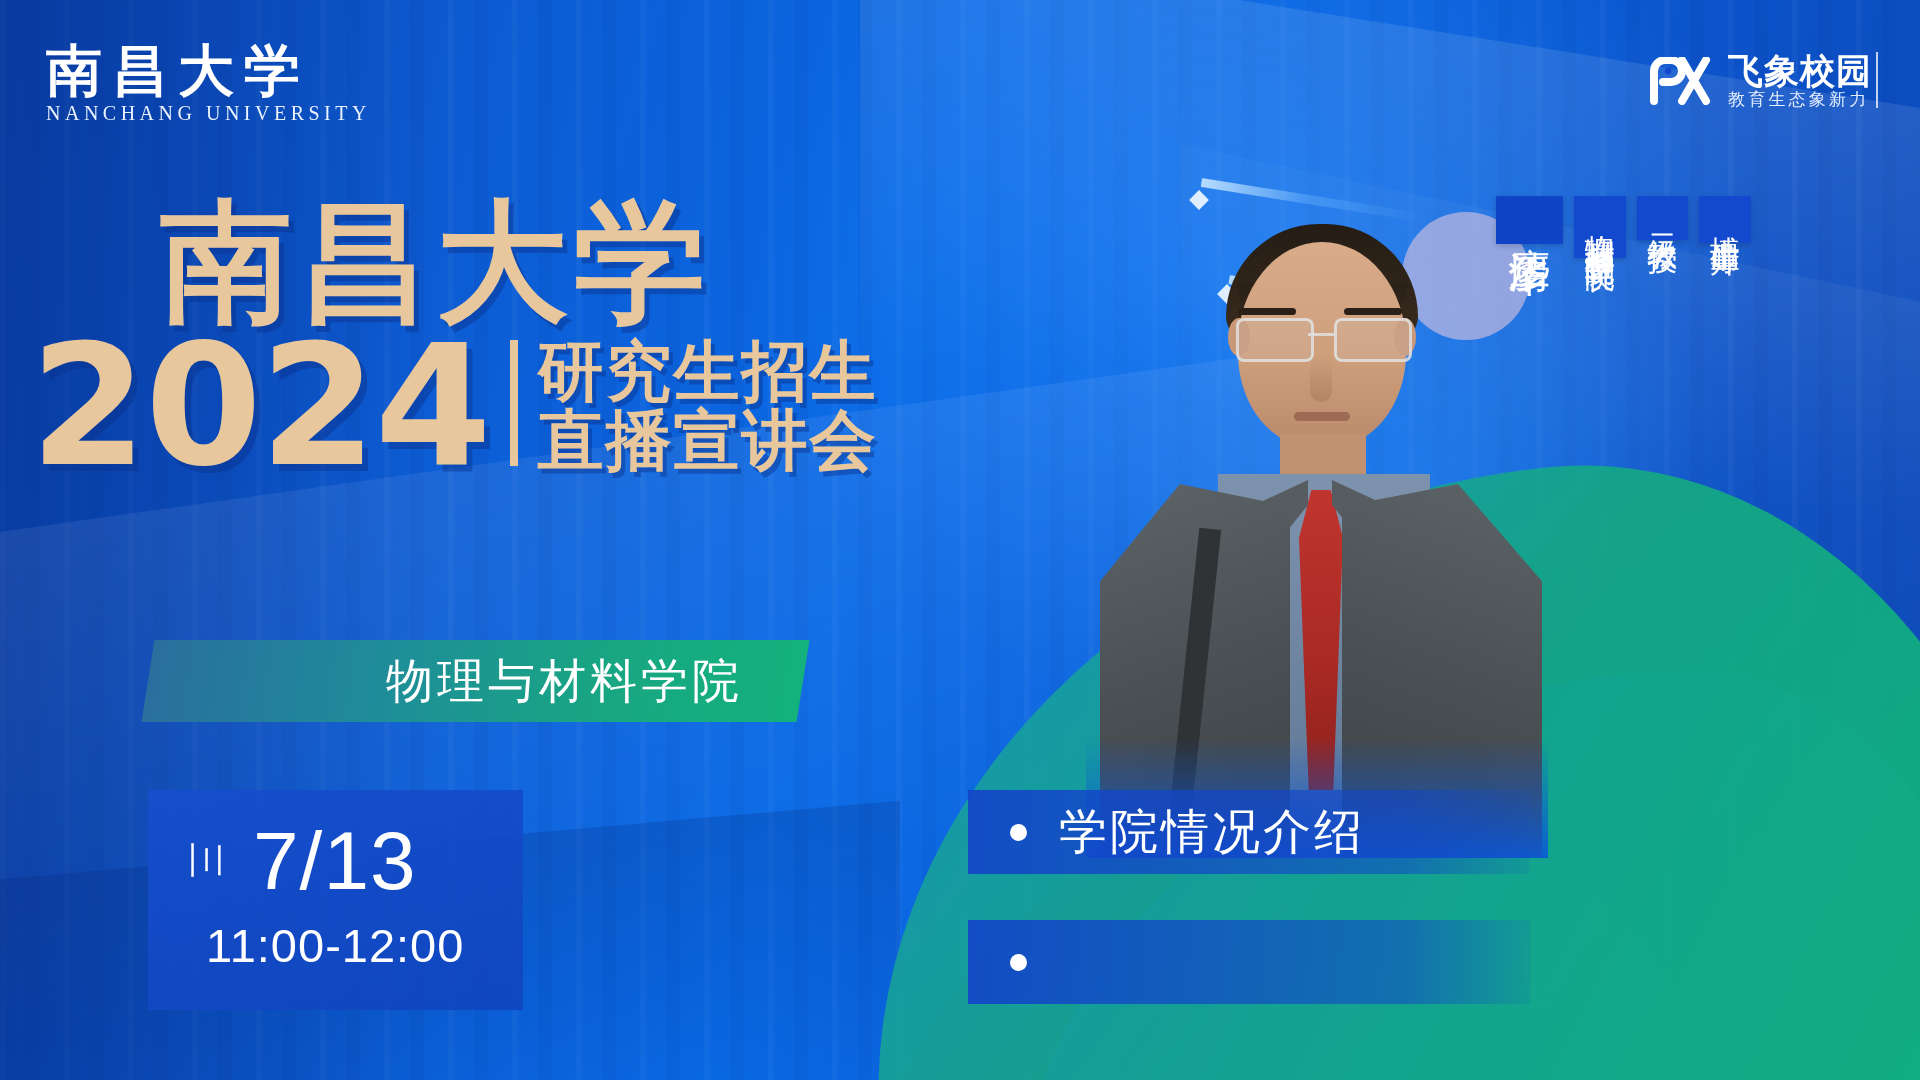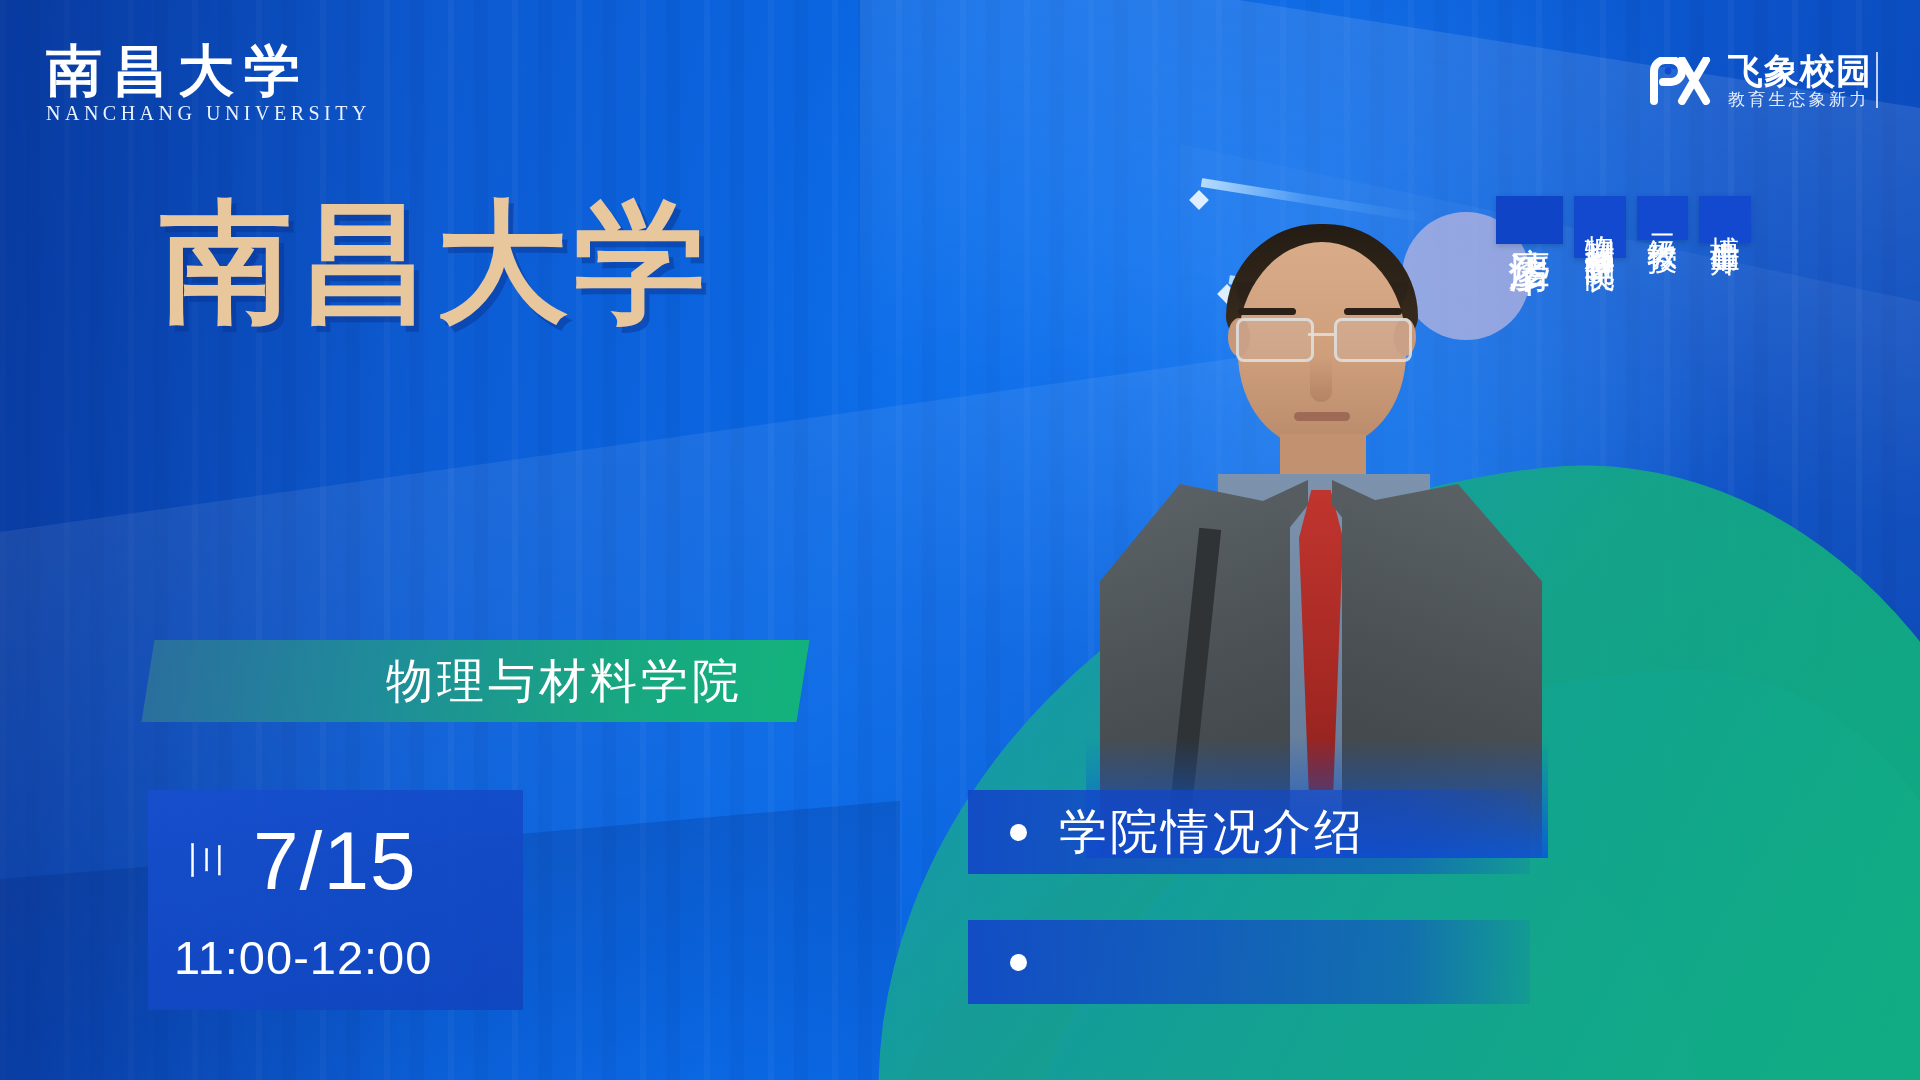--- a/index.html
+++ b/index.html
@@ -138,21 +138,21 @@
   .date-block{
     position:absolute;left:148px;top:790px;width:375px;height:220px;
     background:linear-gradient(160deg,rgba(22,78,205,.92),rgba(16,68,190,.88));
   }
   .date-row{display:flex;align-items:center;gap:28px;padding:30px 0 0 38px;}
   .date-weekday{
     font-size:37px;color:#fff;line-height:1;letter-spacing:2px;
     transform:rotate(90deg);transform-origin:center;display:inline-block;
   }
   .date-main{font-size:82px;color:#fff;line-height:1;font-weight:400;letter-spacing:1px;}
-  .date-time{padding-left:26px;margin-top:28px;font-size:47px;color:#fff;letter-spacing:1px;}
+  .date-time{padding-left:58px;margin-top:16px;font-size:47px;color:#fff;letter-spacing:1px;}
 
   
   .speaker-photo{
     position:absolute;left:1086px;top:198px;width:462px;height:660px;
     background:
       radial-gradient(ellipse 120px 84px at 50% 16%, #2b2218 0 56%, rgba(43,34,24,0) 60%),
       linear-gradient(180deg,rgba(0,0,0,0) 0%,rgba(0,0,0,0) 100%);
   }
   .sp-head{position:absolute;left:152px;top:44px;width:168px;height:206px;border-radius:50% 50% 46% 46%;
     background:linear-gradient(180deg,#d9ab88 0%,#cf9f7c 55%,#b98a6a 100%);}
@@ -259,30 +259,38 @@
           <div class="fx-tag">教育生态象新力</div>
         </div>
       </div>
       <div class="fx-div"></div>
     </div>
 
   </div>
 
   <div class="title-wrap">
     <div class="title-main">南昌大学</div>
+    <div class="title-row2">
+      <div class="title-year">2024</div>
+      <div class="title-bar"></div>
+      <div class="title-sub">
+        <div class="title-sub-line">研究生招生</div>
+        <div class="title-sub-line">直播宣讲会</div>
+      </div>
+    </div>
   </div>
 
   <div class="college-banner">
     <div class="txt">物理与材料学院</div>
   </div>
 
   <div class="date-block">
     <div class="date-row">
       <div class="date-weekday">三</div>
-      <div class="date-main">7/15</div>
+      <div class="date-main">7/13</div>
     </div>
     <div class="date-time">11:00-12:00</div>
   </div>
 
   <div class="avatar-circle"></div>
 
   <div class="speaker-photo">
     <div class="sp-hair"></div>
     <div class="sp-head"></div>
     <div class="sp-ear-l"></div>

